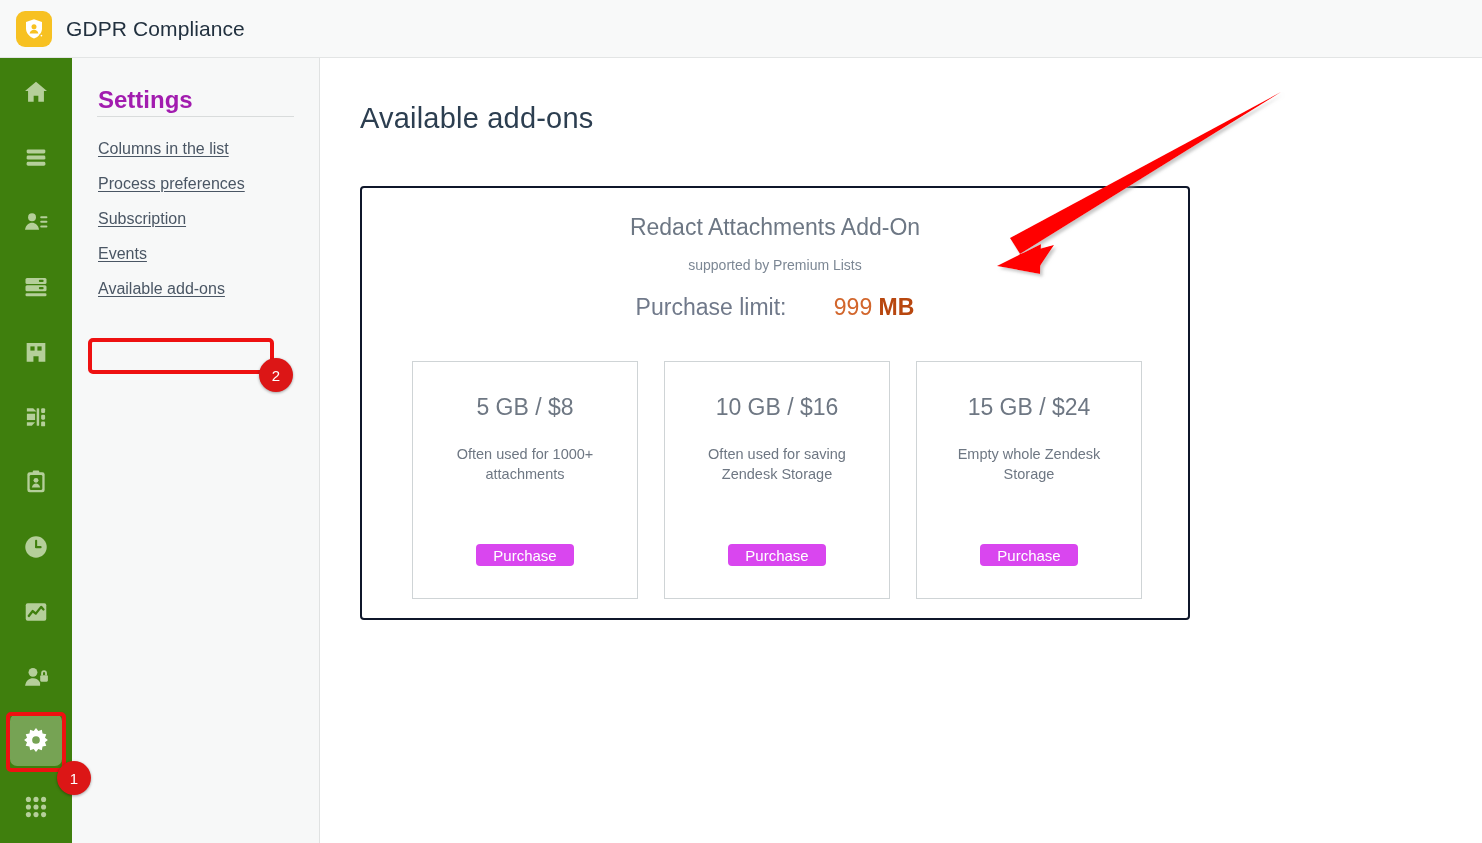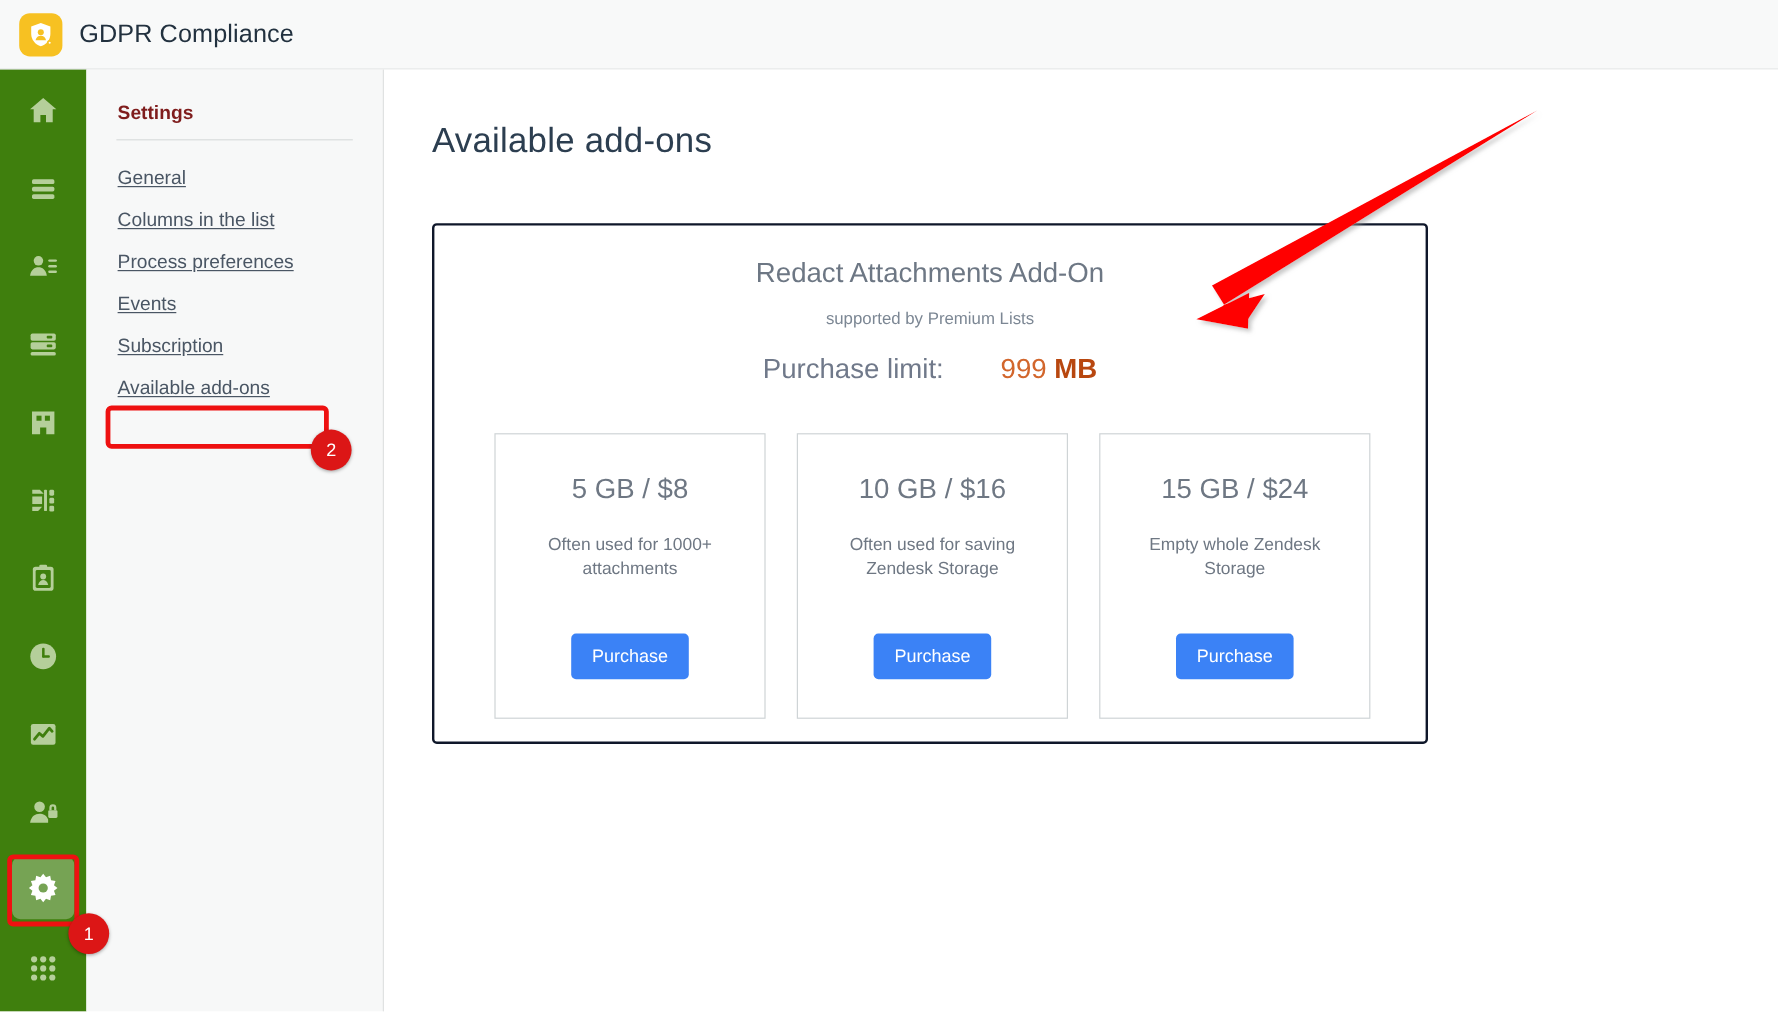--- a/index.html
+++ b/index.html
@@ -87,23 +87,23 @@
     position: absolute;
     top: 58px; left: 72px;
     width: 248px;
     height: 785px;
     background: #f7f8f8;
     border-right: 1px solid #e0e2e2;
   }
   .settings-heading {
     position: absolute;
     top: 28px; left: 26px;
-    font-size: 16px;
+    font-size: 24px;
     font-weight: bold;
-    color: #7f1d1d;
+    color: #a21caf;
   }
   .settings-rule {
     position: absolute;
     top: 58px; left: 25px;
     width: 197px;
     height: 1px;
     background: #d9dcdc;
   }
   .settings-links {
     position: absolute;
@@ -234,25 +234,25 @@
     width: 160px;
     text-align: center;
     font-size: 14.5px;
     line-height: 20px;
     color: #6e7783;
   }
   .tile-btn {
     margin-top: auto;
     margin-bottom: 32px;
     min-width: 88px;
-    height: 38px;
+    height: 22px;
     padding: 0 17px;
     border: none;
     border-radius: 4px;
-    background: #3b82f6;
+    background: #d946ef;
     color: #ffffff;
     font-size: 15px;
     font-family: inherit;
     cursor: pointer;
   }
 
   
   .arrow-layer {
     position: absolute;
     top: 0; left: 0;
@@ -391,33 +391,30 @@
         <circle class="rail-icon-fill" cx="18.5" cy="18.5" r="2.2"></circle>
       </svg>
     </div>
   </nav>
 
   <aside class="settings-panel">
     <div class="settings-heading">Settings</div>
     <div class="settings-rule"></div>
     <ul class="settings-links">
       <li>
-        <a href="#">General</a>
-      </li>
-      <li>
         <a href="#">Columns in the list</a>
       </li>
       <li>
         <a href="#">Process preferences</a>
       </li>
       <li>
-        <a href="#">Events</a>
+        <a href="#">Subscription</a>
       </li>
       <li>
-        <a href="#">Subscription</a>
+        <a href="#">Events</a>
       </li>
       <li>
         <a href="#">Available add-ons</a>
       </li>
     </ul>
   </aside>
 
   <main class="main">
     <h1 class="page-title">Available add-ons</h1>
 

